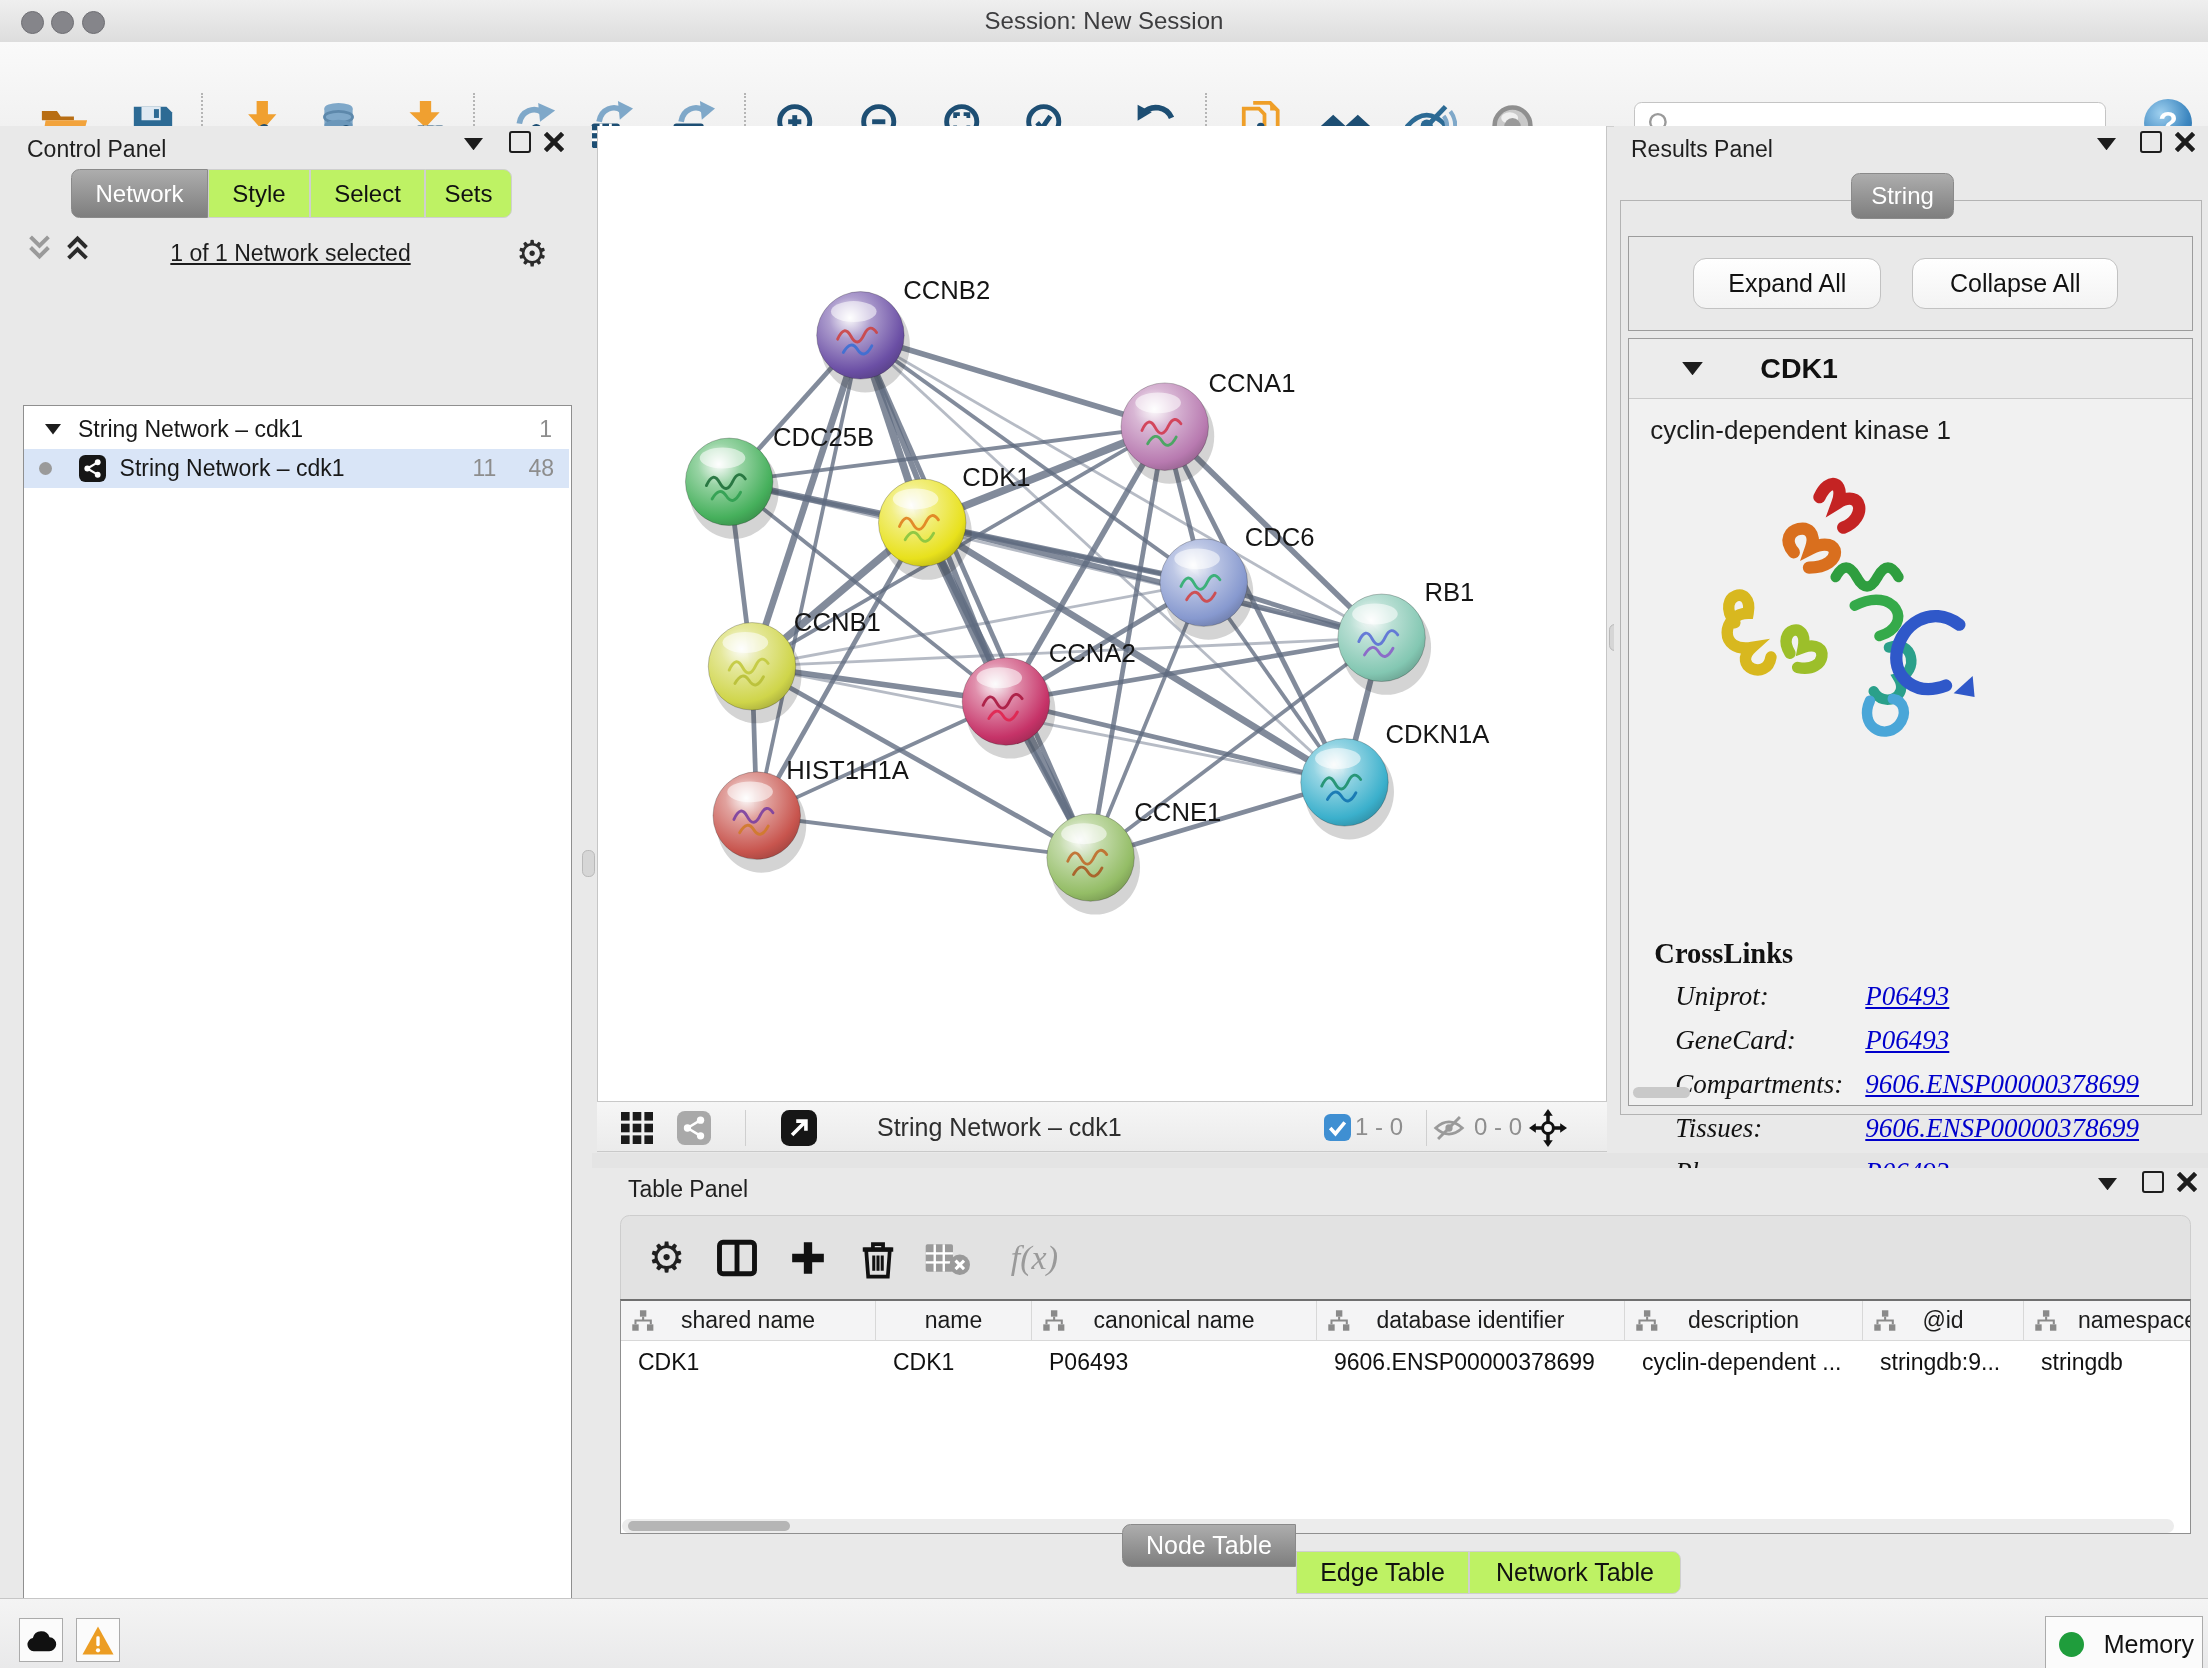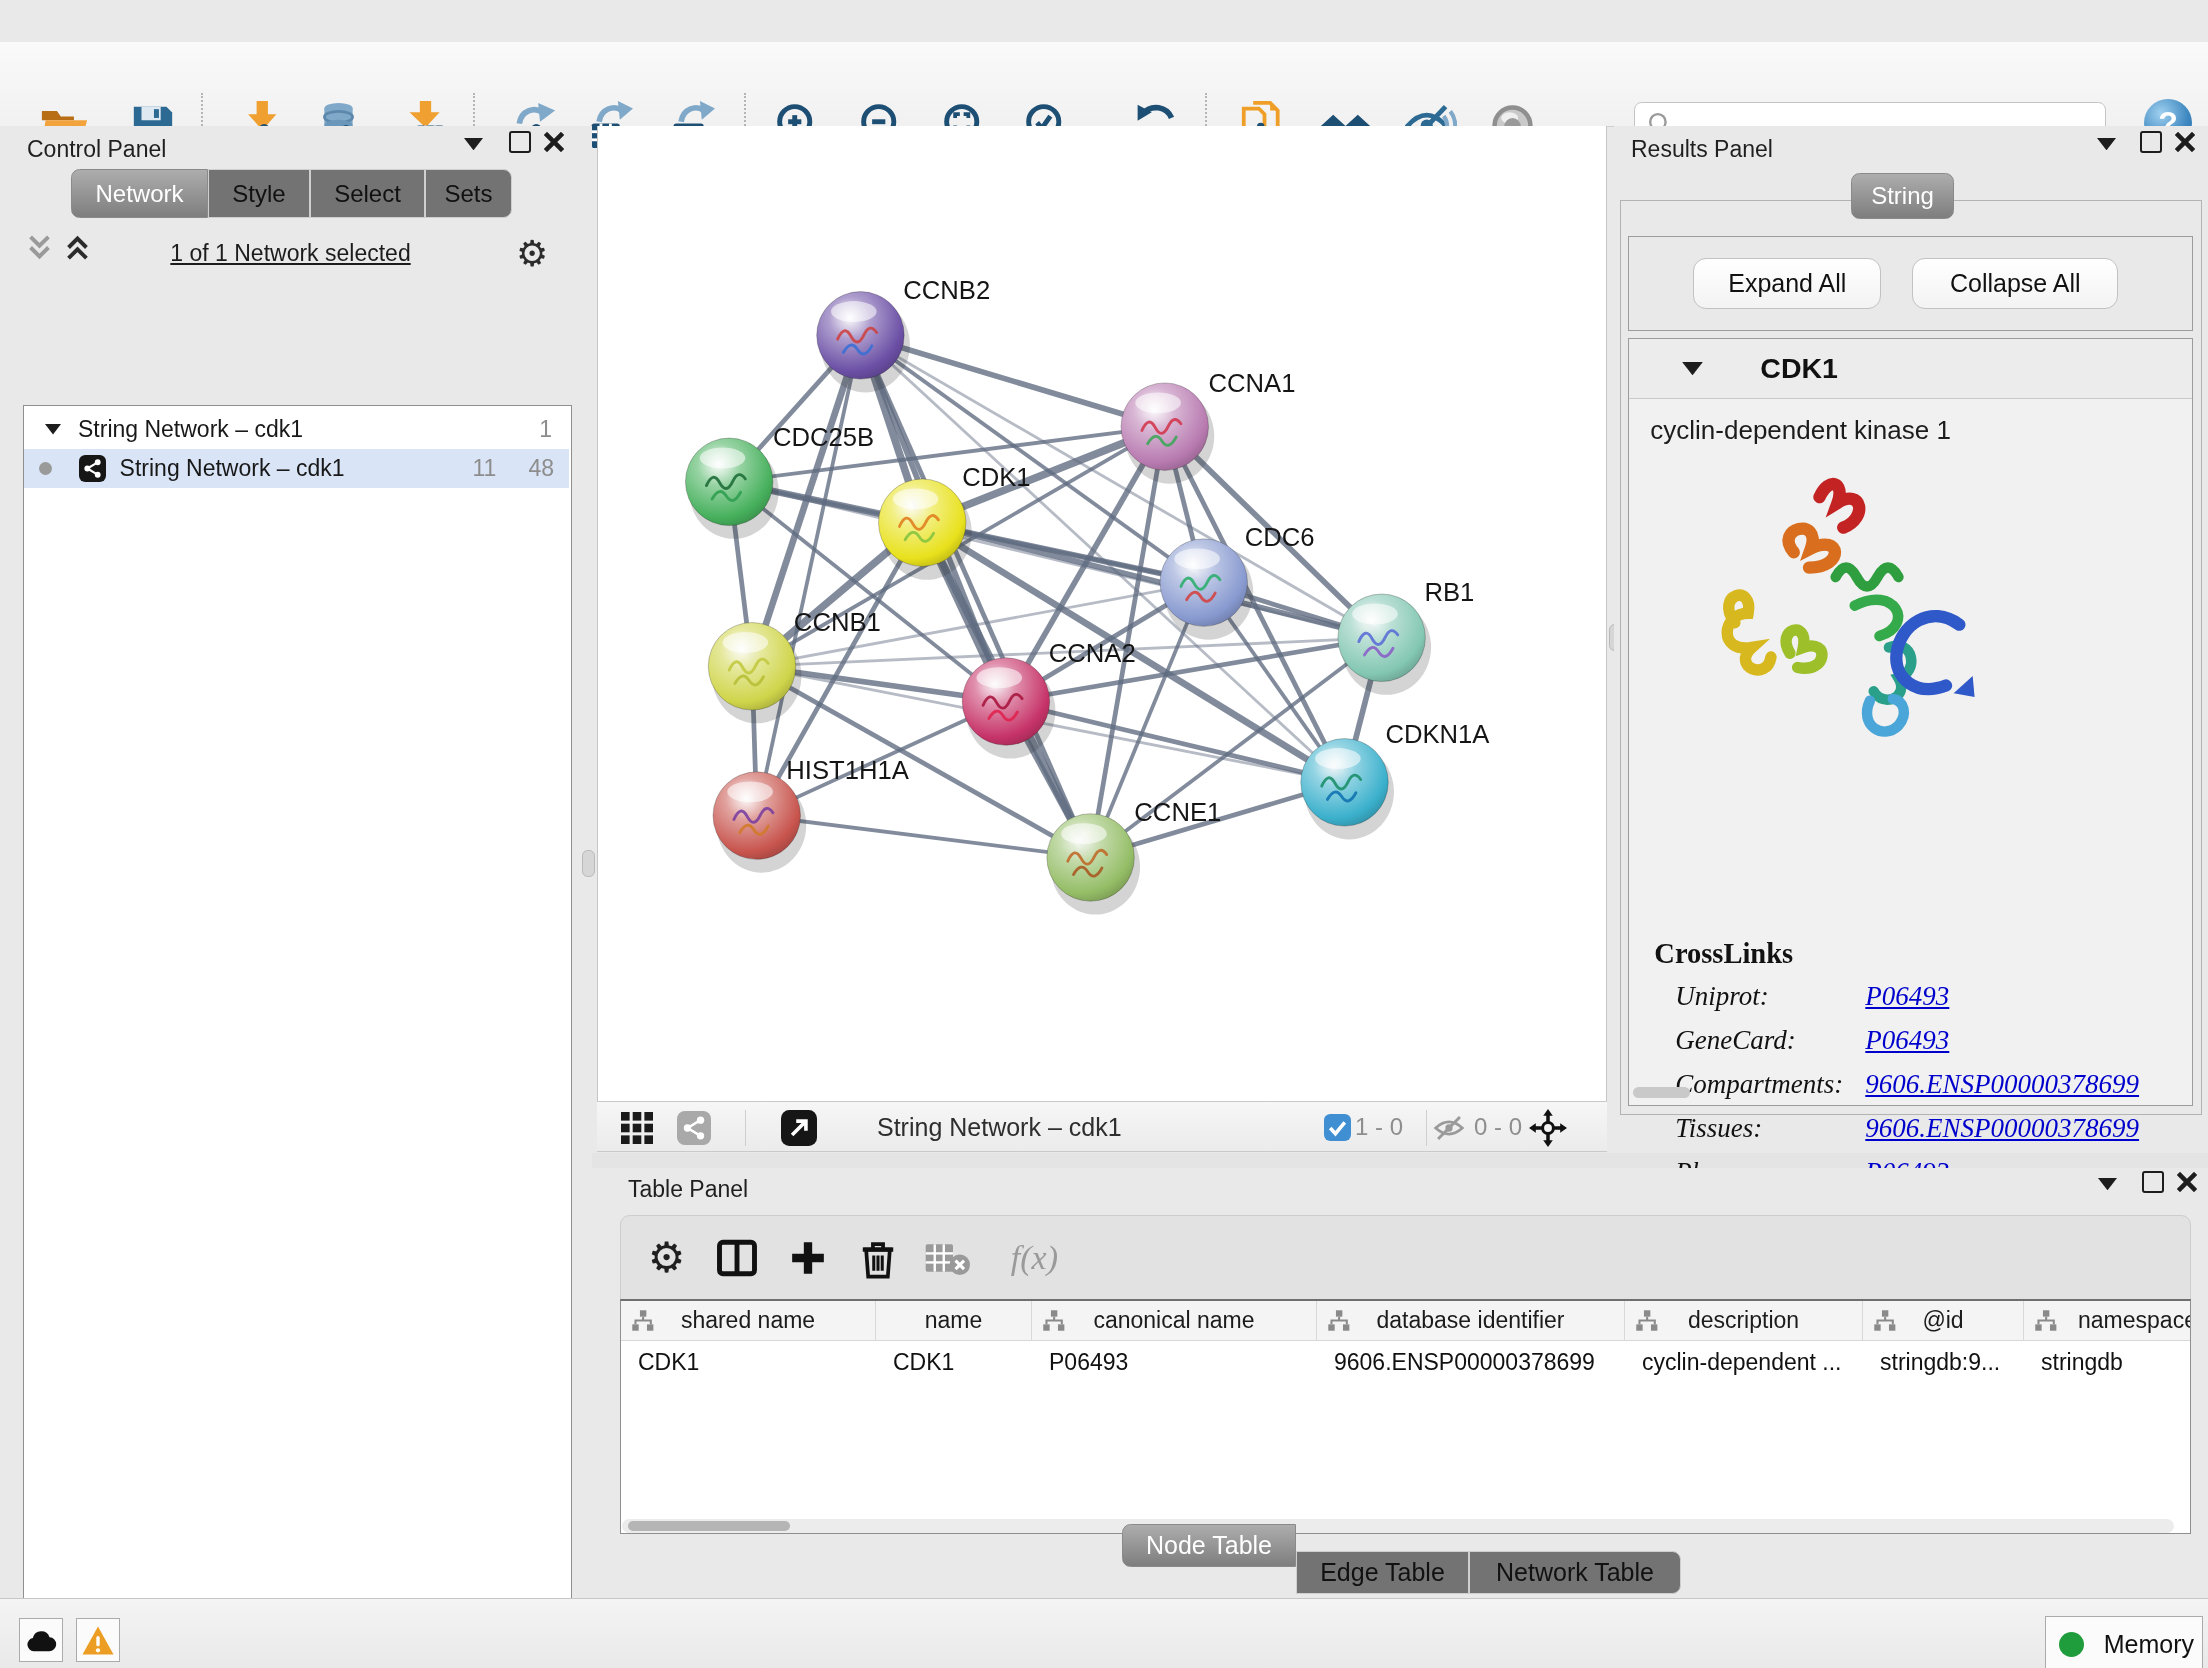--- a/index.html
+++ b/index.html
@@ -14,21 +14,21 @@
   .tbtn{position:absolute;top:57px;width:53px;height:53px;display:flex;align-items:center;justify-content:center;cursor:default;}
   .tsep{position:absolute;top:51px;height:65px;border-left:2.9px dotted #b5b5b5;width:0;}
   .searchbox{position:absolute;left:1634px;top:60px;width:470px;height:42px;background:#fff;border:1.9px solid #c4c4c4;border-radius:7.6px;display:flex;align-items:center;}
   .searchbox input{border:none;outline:none;flex:1;height:34px;font-size:23px;font-family:"Liberation Sans",sans-serif;background:transparent;}
   .helpbtn{position:absolute;left:2144px;top:57px;width:48px;height:48px;border-radius:50%;background:radial-gradient(circle at 35% 30%,#9fd0ef,#3d87c0 60%,#2a6aa0);color:#fff;font-size:32px;font-weight:bold;display:flex;align-items:center;justify-content:center;}
   
   .ptitle{font-size:23px;color:#1f1f1f;}
   .picon{position:absolute;top:131px;width:32px;height:25px;display:flex;align-items:center;justify-content:center;}
   .sqico{width:18px;height:18px;border:2.9px solid #1d1d1d;border-radius:2.9px;}
   
-  .seg{position:absolute;height:49px;box-sizing:border-box;background:#737373;border:1px solid #cfcfcf;color:#111;font-size:24px;display:flex;align-items:center;justify-content:center;}
+  .seg{position:absolute;height:49px;box-sizing:border-box;background:#bef264;border:1px solid #cfcfcf;color:#111;font-size:24px;display:flex;align-items:center;justify-content:center;}
   .seg.sel{background:linear-gradient(#adadad,#7e7e7e);color:#fff;border-color:#8a8a8a;}
   .rL{border-radius:8.6px 0 0 8.6px;} .rR{border-radius:0 8.6px 8.6px 0;} .rA{border-radius:8.6px;}
   
   .treebox{position:absolute;left:23px;top:279px;width:549px;height:1302px;background:#ffffff;border:1.9px solid #8f8f8f;box-sizing:border-box;}
   .trow{position:absolute;left:0;width:545px;height:39px;display:flex;align-items:center;font-size:23px;color:#181818;}
   .count{color:#8d8d8d;}
   
   .netview{position:absolute;left:597px;top:126px;width:1010px;height:976px;background:#ffffff;border-left:1px solid #c6c6c6;border-right:1px solid #c6c6c6;box-sizing:border-box;}
   .netbar{position:absolute;left:597px;top:1101px;width:1010px;height:51px;background:linear-gradient(#f6f6f6,#ebebeb);border-top:1px solid #c9c9c9;border-bottom:1px solid #c9c9c9;box-sizing:border-box;}
   .nbi{position:absolute;top:6.7px;width:38px;height:38px;display:flex;align-items:center;justify-content:center;}
@@ -54,20 +54,26 @@
   
   .statusbar{position:absolute;left:0;top:1598px;width:2208px;height:70px;background:linear-gradient(#f4f4f4,#e9e9ea);border-top:1px solid #c6c6c6;}
   .sbtn{position:absolute;top:19px;width:44px;height:44px;background:#fbfbfb;border:1.9px solid #ababab;display:flex;align-items:center;justify-content:center;box-sizing:border-box;}
   a{cursor:pointer;}
 </style>
 </head>
 <body>
 
 <div id="win">
 
+  <div class="titlebar">
+    <span class="tlight" style="left:21px"></span>
+    <span class="tlight" style="left:51px"></span>
+    <span class="tlight" style="left:82px"></span>
+    <div class="wtitle">Session: New Session</div>
+  </div>
 
   <div class="toolbar">
     <div class="tbtn" style="left:38px">
       <svg viewBox="0 0 26 24" width="49" height="46">
           <path d="M1 4h8l2 3h7v2H1z" fill="#b86e14"></path>
           <path d="M1 20 3 9h22l-3 11z" fill="#f2a33c"></path>
         </svg>
     </div>
     <div class="tbtn" style="left:126px">
       <svg viewBox="0 0 24 24" width="46" height="46">

